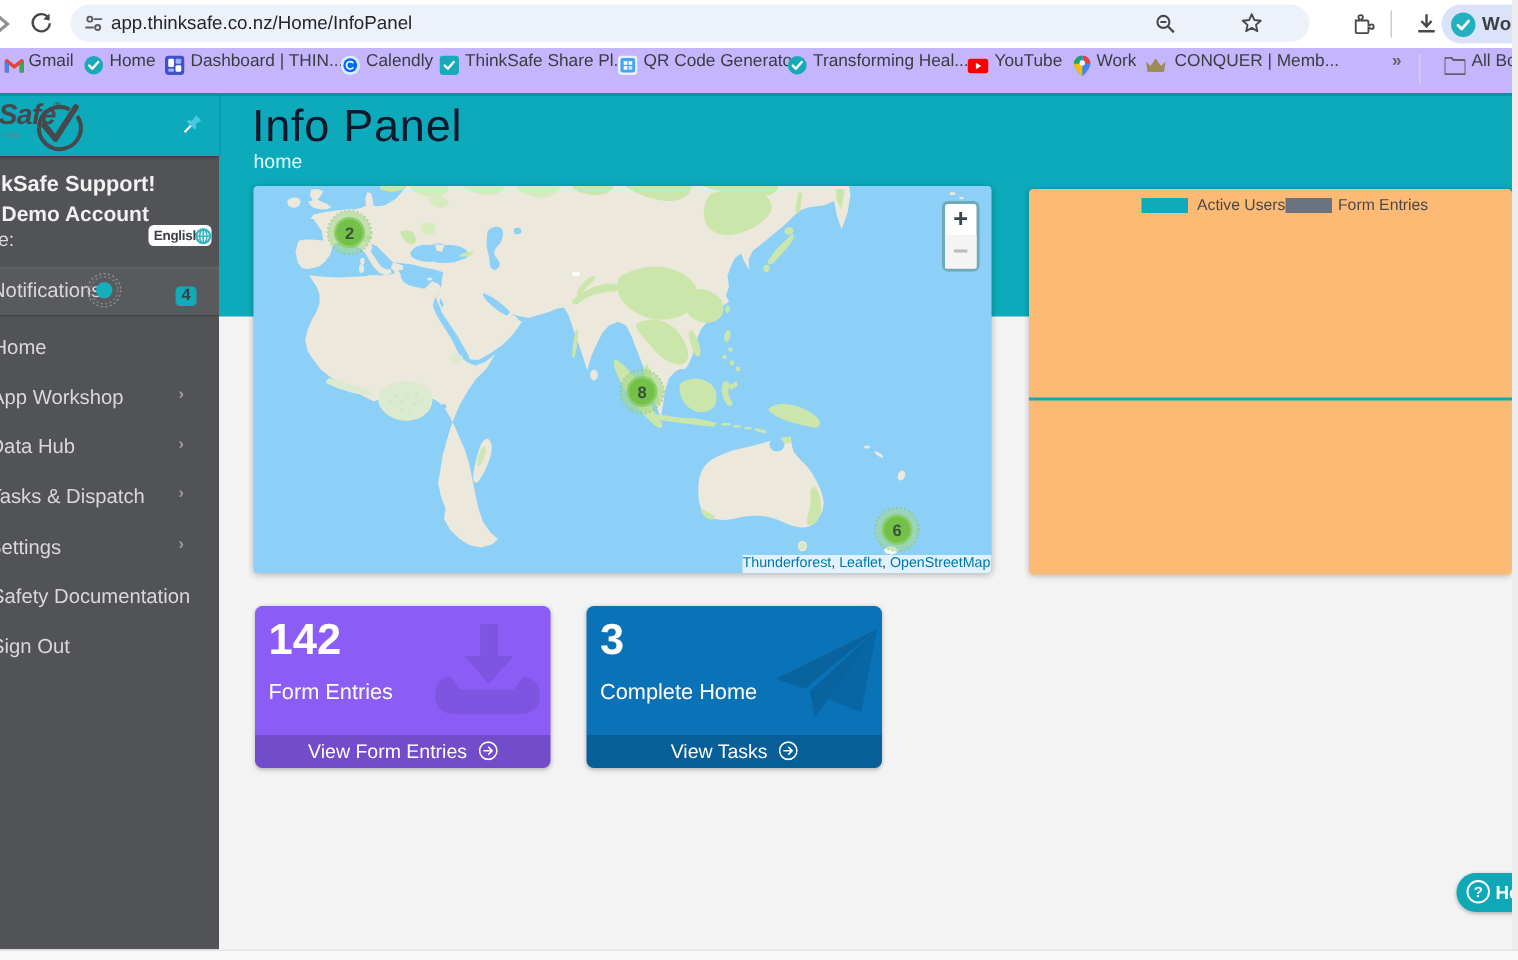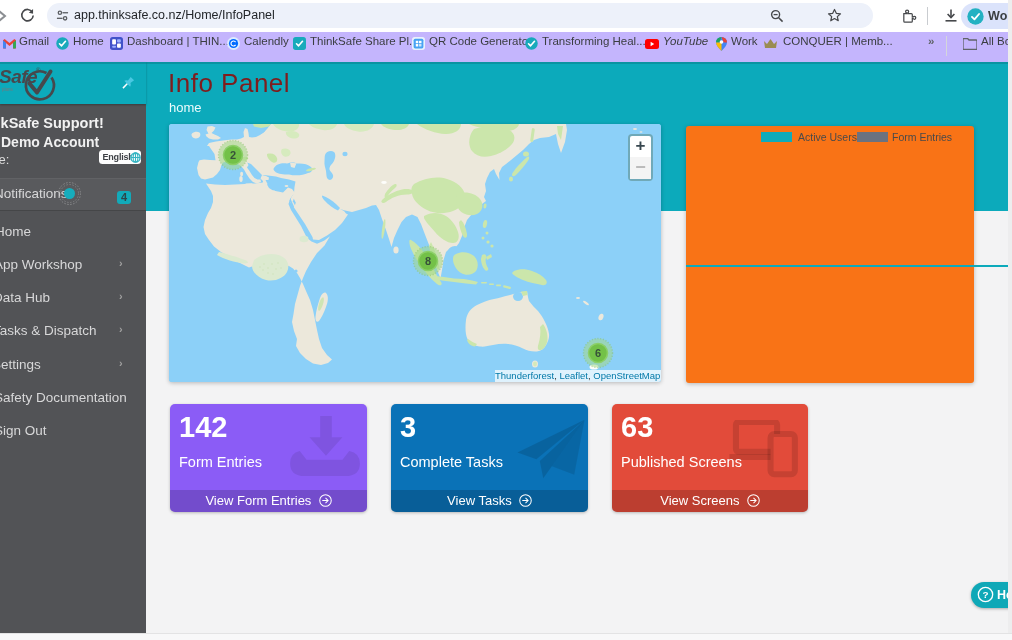--- a/index.html
+++ b/index.html
@@ -10,38 +10,38 @@
   
   #toolbar { left:0; top:0; width:1012px; height:32px; background:#fff; }
   #bookmarks { left:0; top:32px; width:1012px; height:30px; background:#c4b5fd; }
   .urlpill { left:47px; top:3px; width:826px; height:25px; background:#edf1fa; border-radius:13px; }
   .profilepill { left:961px; top:3px; width:51px; height:26px; background:#dbe3fb; border-radius:13px 0 0 13px; }
   .bmtxt { position:absolute; top:3px; font-size:11.5px; color:#3a3d40; white-space:nowrap; }
 
   
   #page { left:0; top:62px; width:1012px; height:578px; background:#f3f3f4; }
   #hdr { left:146px; top:0px; width:866px; height:149px; background:#0caabb; border-top:2px solid #0b93a1; }
-  #hdr h1 { position:absolute; left:22px; top:4px; font-size:26px; font-weight:300; color:#7f1d1d; letter-spacing:.5px; }
+  #hdr h1 { position:absolute; left:22px; top:4px; font-size:30px; font-weight:300; color:#0f172a; letter-spacing:.5px; }
   #hdr .sub { position:absolute; left:23px; top:36px; font-size:13px; color:#eafcfd; }
 
   
   #sidebar { left:0; top:0; width:146px; height:571px; background:#525356; }
   #sblogo { left:0; top:0; width:146px; height:42px; background:#0caabb; border-top:2px solid #0b93a1; box-shadow:0 1px 2px rgba(0,0,0,.3); }
   .sbname { left:-30px; top:53px; font-size:14.5px; font-weight:bold; color:#f2f2f2; white-space:nowrap; }
   .sbacct { left:1px; top:72px; font-size:14px; font-weight:bold; color:#f0f0f0; white-space:nowrap; }
   .sblang { left:-52px; top:90px; font-size:13px; color:#dcdcdc; white-space:nowrap; }
   .engpill { left:99px; top:88px; width:42px; height:14px; background:#fdfdfd; border-radius:3.5px; font-size:9px; font-weight:bold; color:#3e4146; letter-spacing:-0.2px; text-align:left; padding:1.5px 0 0 3.5px; }
   .sbrow { position:absolute; left:0; width:146px; font-size:13.5px; color:#d8d8d9; }
   .chev { position:absolute; left:119px; font-size:11px; color:#a0a0a0; font-weight:bold; }
   #notifrow { left:0; top:116px; width:146px; height:33px; background:#595a5d; border-top:1px solid #616265; border-bottom:1px solid #454648; }
   .badge4 { left:117px; top:129px; width:14px; height:13px; background:#12aab9; border-radius:3px; color:#2e4549; font-size:11px; font-weight:bold; text-align:center; line-height:13px; }
 
   
   .mapcard { left:169px; top:62px; width:492px; height:258px; border-radius:3px; overflow:hidden; box-shadow:0 1px 4px rgba(0,0,0,.25); background:#8cd0f8; }
-  .chartcard { left:686px; top:64px; width:288px; height:257px; border-radius:3px; background:#f97316; box-shadow:0 1px 4px rgba(0,0,0,.25); }
+  .chartcard { left:686px; top:64px; width:322px; height:257px; border-radius:3px; background:#fdba74; box-shadow:0 1px 4px rgba(0,0,0,.25); }
   .axisline { left:0px; top:139px; width:322px; height:2px; background:#0caabb; }
   .legswatch { position:absolute; top:6px; width:31px; height:10px; }
   .legtxt { position:absolute; top:4.5px; font-size:10.5px; color:#4a4a4a; }
 
   .stat { position:absolute; top:342px; height:108px; border-radius:5px; color:#fff; box-shadow:0 1px 3px rgba(0,0,0,.25); overflow:hidden; }
   .stat .num { position:absolute; left:9px; top:7px; font-size:29px; font-weight:bold; }
   .stat .lbl { position:absolute; left:9px; top:50px; font-size:14.5px; }
   .stat .foot { position:absolute; left:0; bottom:0; width:100%; height:22px; background:rgba(0,0,0,.17); font-size:13px; text-align:center; line-height:22px; }
   .stat svg.bgicon { position:absolute; }
 
@@ -147,21 +147,21 @@
     <svg class="abs" style="left:525px;top:5px" width="13" height="13" viewBox="0 0 24 24">
         <circle cx="12" cy="12" r="11.5" fill="#18aabb"></circle>
         <path d="M6.5 12.5 L10.3 16.3 L17.5 8" fill="none" stroke="#fff" stroke-width="3" stroke-linecap="round" stroke-linejoin="round"></path>
       </svg>
     <div class="bmtxt" style="left:542px;">Transforming Heal...</div>
 
     <svg class="abs" style="left:645px;top:7px" width="14" height="10" viewBox="0 0 14 10">
         <rect width="14" height="10" rx="2.5" fill="#f00"></rect>
         <path d="M5.6 2.8 L9.2 5 L5.6 7.2 Z" fill="#fff"></path>
       </svg>
-    <div class="bmtxt" style="left:663px;font-style:italic;">YouTube</div>
+    <div class="bmtxt" style="left:663px;">YouTube</div>
 
     <svg class="abs" style="left:716px;top:5px" width="11" height="14" viewBox="0 0 11 14">
         <path d="M5.5 0 A5.5 5.5 0 0 1 11 5.5 Q11 8.5 5.5 14 Q0 8.5 0 5.5 A5.5 5.5 0 0 1 5.5 0 Z" fill="#4285f4"></path>
         <path d="M5.5 0 A5.5 5.5 0 0 0 0 5.5 L3.4 5.5 Z" fill="#1ea362"></path>
         <path d="M5.5 0 A5.5 5.5 0 0 1 11 5.5 L7.6 5.5 Z" fill="#ea4335"></path>
         <path d="M0 5.5 Q0 8.5 5.5 14 L5.5 5.5 Z" fill="#fbbc04"></path>
         <circle cx="5.5" cy="5" r="1.8" fill="#fff"></circle>
       </svg>
     <div class="bmtxt" style="left:731px;">Work</div>
 
@@ -394,35 +394,22 @@
             <path d="M3.5 7 h6 M7 4.2 L9.8 7 L7 9.8" fill="none" stroke="#fff" stroke-width="1.1"></path>
           </svg></div>
     </div>
     <div class="stat abs" style="left:391px;width:197px;background:#0a72b7;">
       <svg class="bgicon" style="left:124px;top:14px" width="72" height="62" viewBox="0 0 78 72" fill="rgba(0,0,0,0.13)">
         <path d="M78 2 L0 40 L22 48 Z"></path>
           <path d="M78 2 L26 50 L30 70 L40 56 Z"></path>
           <path d="M78 2 L40 56 L66 66 Z" fill="rgba(0,0,0,0.10)"></path>
       </svg>
       <div class="num">3</div>
-        <div class="lbl">Complete Tasks</div>
+        <div class="lbl">Complete Home</div>
       <div class="foot">View Tasks&nbsp;&nbsp;<svg width="13" height="13" viewBox="0 0 14 14" style="vertical-align:-2px">
-            <circle cx="7" cy="7" r="6.2" fill="none" stroke="#fff" stroke-width="1.1"></circle>
-            <path d="M3.5 7 h6 M7 4.2 L9.8 7 L7 9.8" fill="none" stroke="#fff" stroke-width="1.1"></path>
-          </svg></div>
-    </div>
-    <div class="stat abs" style="left:612px;width:196px;background:#e24b3a;">
-      <svg class="bgicon" style="left:116px;top:16px" width="72" height="58" viewBox="0 0 76 62">
-        <rect x="8" y="2" width="44" height="32" rx="3" fill="none" stroke="rgba(0,0,0,0.12)" stroke-width="6.5"></rect>
-        <path d="M1 39.5 h46" stroke="rgba(0,0,0,0.12)" stroke-width="6.5"></path>
-        <rect x="45" y="15" width="26" height="43" rx="4" fill="#e24b3a" stroke="rgba(0,0,0,0.12)" stroke-width="6.5"></rect>
-      </svg>
-      <div class="num">63</div>
-        <div class="lbl">Published Screens</div>
-      <div class="foot">View Screens&nbsp;&nbsp;<svg width="13" height="13" viewBox="0 0 14 14" style="vertical-align:-2px">
             <circle cx="7" cy="7" r="6.2" fill="none" stroke="#fff" stroke-width="1.1"></circle>
             <path d="M3.5 7 h6 M7 4.2 L9.8 7 L7 9.8" fill="none" stroke="#fff" stroke-width="1.1"></path>
           </svg></div>
     </div>
 
     <div id="helppill" class="abs"><svg width="17" height="17" viewBox="0 0 18 18" style="vertical-align:-4px;margin-left:6px;margin-right:3px">
           <circle cx="9" cy="9" r="7.6" fill="none" stroke="#fff" stroke-width="1.4"></circle>
           <text x="9" y="12.6" font-size="10.5" font-weight="bold" fill="#fff" text-anchor="middle">?</text>
         </svg>Help</div>
     <div id="scrolltrack" class="abs"></div>

